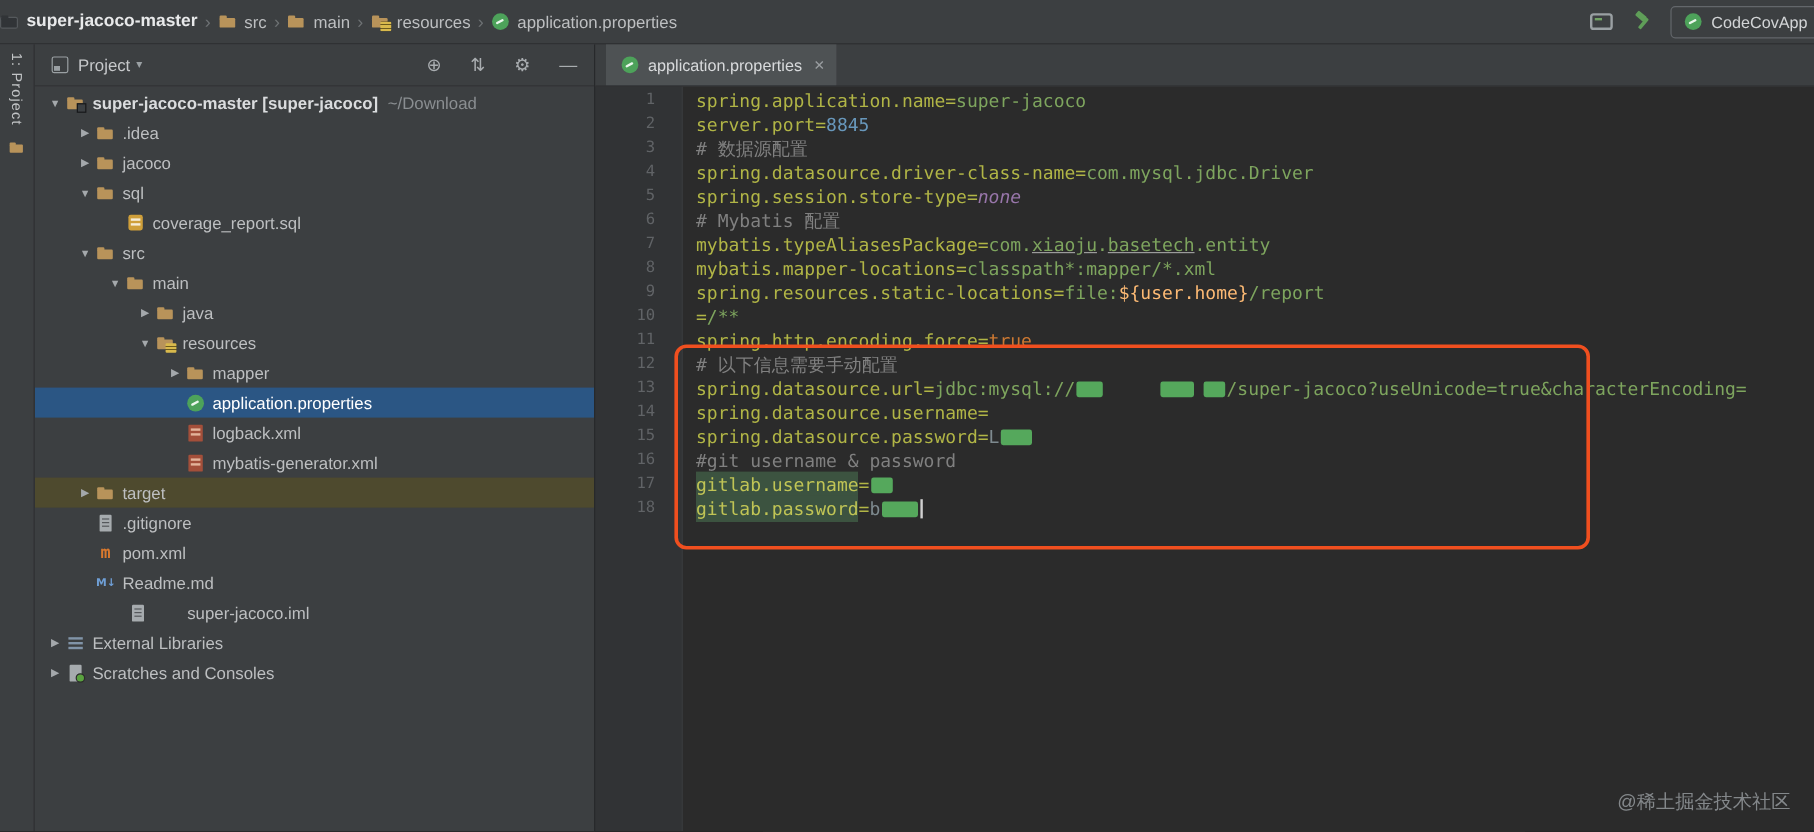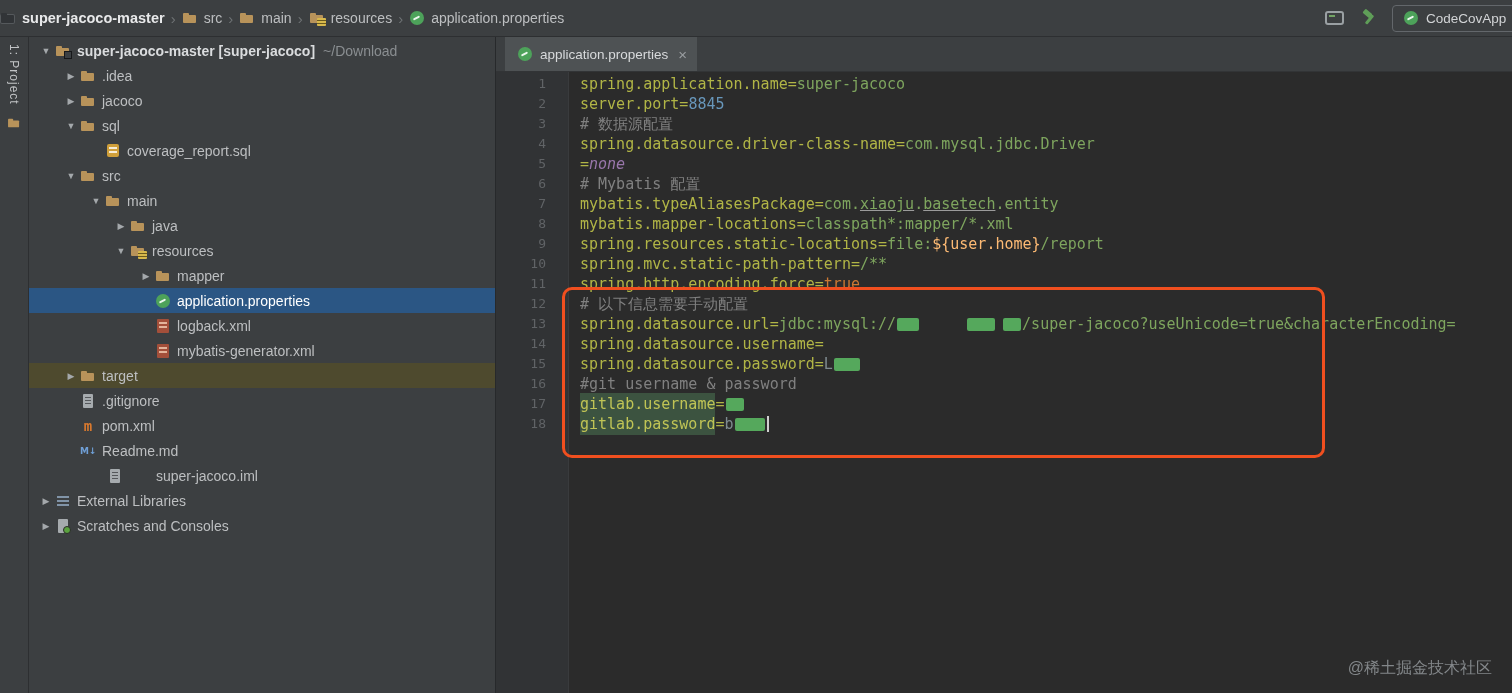--- a/index.html
+++ b/index.html
@@ -174,20 +174,35 @@
   <div class="stripe">
     <div class="stripe-btn">
       <span class="stripe-label">1: Project</span>
       <span class="ic ic-folder stripe-ico">
           <b></b>
         </span>
     </div>
   </div>
 
   <div class="project-panel">
+    <div class="panel-header">
+      <span class="ic ic-toolwindow">
+          <b></b>
+        </span>
+      <span class="panel-title">
+        <span>Project</span>
+        <span class="caret-down">▾</span>
+      </span>
+      <span class="panel-actions" id="panel-actions">
+          <span class="pa-ico">⊕</span>
+          <span class="pa-ico">⇅</span>
+          <span class="pa-ico">⚙</span>
+          <span class="pa-ico">—</span>
+        </span>
+    </div>
     <div class="tree" id="project-tree">
         <div class="trow" style="padding-left: 8px;">
           <span class="chev">▼</span>
           <span class="ic ic-project">
             <b></b>
           </span>
           <span class="tlabel bold">super-jacoco-master [super-jacoco]</span>
           <span class="tpath">~/Download</span>
         </div>
         <div class="trow" style="padding-left: 33px;">
@@ -332,26 +347,26 @@
         <span class="tab-close">×</span>
       </div>
     </div>
     <div class="editor-body">
       <div class="gutter-strip"></div>
       <div class="code-lines" id="code-lines">
           <div class="cline"><span class="ln">1</span><span class="lc"><span class="seg-k">spring.application.name</span><span class="seg-eq">=</span><span class="seg-v">super-jacoco</span></span></div>
           <div class="cline"><span class="ln">2</span><span class="lc"><span class="seg-k">server.port</span><span class="seg-eq">=</span><span class="seg-num">8845</span></span></div>
           <div class="cline"><span class="ln">3</span><span class="lc"><span class="seg-cmt"># 数据源配置</span></span></div>
           <div class="cline"><span class="ln">4</span><span class="lc"><span class="seg-k">spring.datasource.driver-class-name</span><span class="seg-eq">=</span><span class="seg-v">com.mysql.jdbc.Driver</span></span></div>
-          <div class="cline"><span class="ln">5</span><span class="lc"><span class="seg-eq">=</span><span class="seg-enum">none</span></span></div>
+          <div class="cline"><span class="ln">5</span><span class="lc"><span class="seg-k">spring.session.store-type</span><span class="seg-eq">=</span><span class="seg-enum">none</span></span></div>
           <div class="cline"><span class="ln">6</span><span class="lc"><span class="seg-cmt"># Mybatis 配置</span></span></div>
           <div class="cline"><span class="ln">7</span><span class="lc"><span class="seg-k">mybatis.typeAliasesPackage</span><span class="seg-eq">=</span><span class="seg-v">com.</span><span class="seg-typo">xiaoju</span><span class="seg-v">.</span><span class="seg-typo">basetech</span><span class="seg-v">.entity</span></span></div>
           <div class="cline"><span class="ln">8</span><span class="lc"><span class="seg-k">mybatis.mapper-locations</span><span class="seg-eq">=</span><span class="seg-v">classpath*:mapper/*.xml</span></span></div>
           <div class="cline"><span class="ln">9</span><span class="lc"><span class="seg-k">spring.resources.static-locations</span><span class="seg-eq">=</span><span class="seg-v">file:</span><span class="seg-var">${user.home}</span><span class="seg-v">/report</span></span></div>
-          <div class="cline"><span class="ln">10</span><span class="lc"><span class="seg-k">spring.mvc.static-path-pattern</span><span class="seg-eq">=</span><span class="seg-v">/**</span></span></div>
+          <div class="cline"><span class="ln">10</span><span class="lc"><span class="seg-eq">=</span><span class="seg-v">/**</span></span></div>
           <div class="cline"><span class="ln">11</span><span class="lc"><span class="seg-k">spring.http.encoding.force</span><span class="seg-eq">=</span><span class="seg-kw">true</span></span></div>
           <div class="cline"><span class="ln">12</span><span class="lc"><span class="seg-cmt"># 以下信息需要手动配置</span></span></div>
           <div class="cline"><span class="ln">13</span><span class="lc"><span class="seg-k">spring.datasource.url</span><span class="seg-eq">=</span><span class="seg-v">jdbc:mysql://</span><span class="redact" style="width: 22px;"></span><span class="sp" style="width: 46px;"></span><span class="redact" style="width: 28px;"></span><span class="sp" style="width: 6px;"></span><span class="redact" style="width: 18px;"></span><span class="seg-v">/super-jacoco?useUnicode=true&amp;characterEncoding=</span></span></div>
           <div class="cline"><span class="ln">14</span><span class="lc"><span class="seg-k">spring.datasource.username</span><span class="seg-eq">=</span></span></div>
           <div class="cline"><span class="ln">15</span><span class="lc"><span class="seg-k">spring.datasource.password</span><span class="seg-eq">=</span><span class="seg-dim">L</span><span class="redact" style="width: 26px;"></span></span></div>
           <div class="cline"><span class="ln">16</span><span class="lc"><span class="seg-cmt">#git username &amp; password</span></span></div>
           <div class="cline"><span class="ln">17</span><span class="lc"><span class="seg-khl">gitlab.username</span><span class="seg-eq">=</span><span class="redact" style="width: 18px;"></span></span></div>
           <div class="cline"><span class="ln">18</span><span class="lc"><span class="seg-khl">gitlab.password</span><span class="seg-eq">=</span><span class="seg-dim">b</span><span class="redact" style="width: 30px;"></span><span class="caret"></span></span></div>
         </div>
       <div class="annotation-box"></div>

